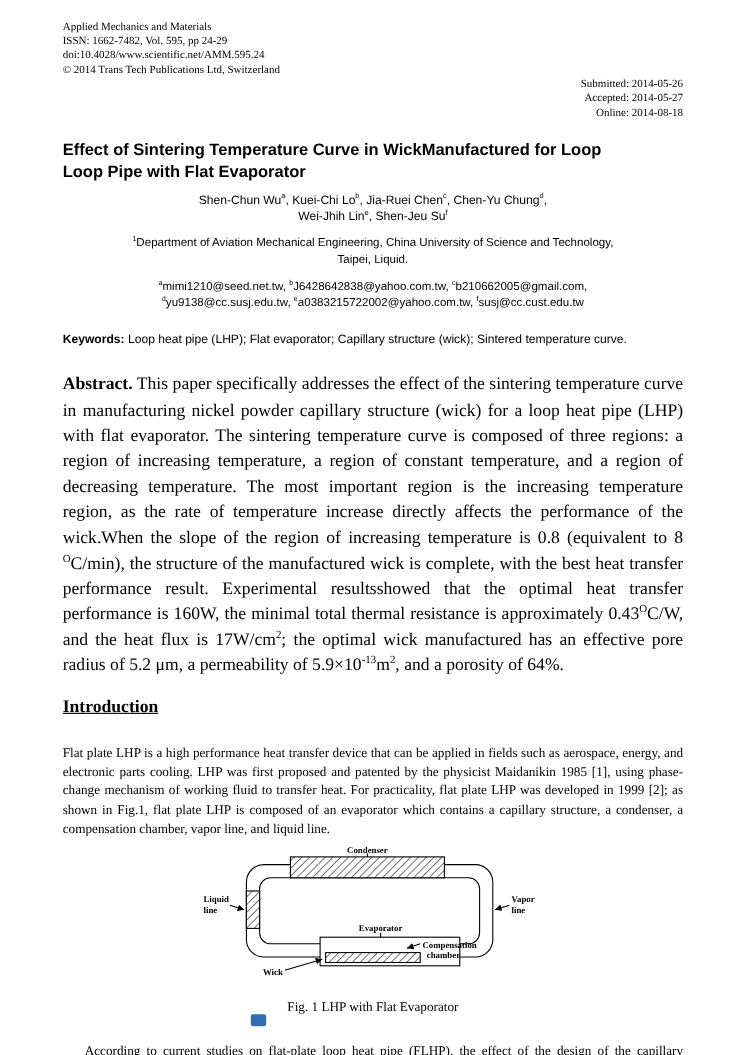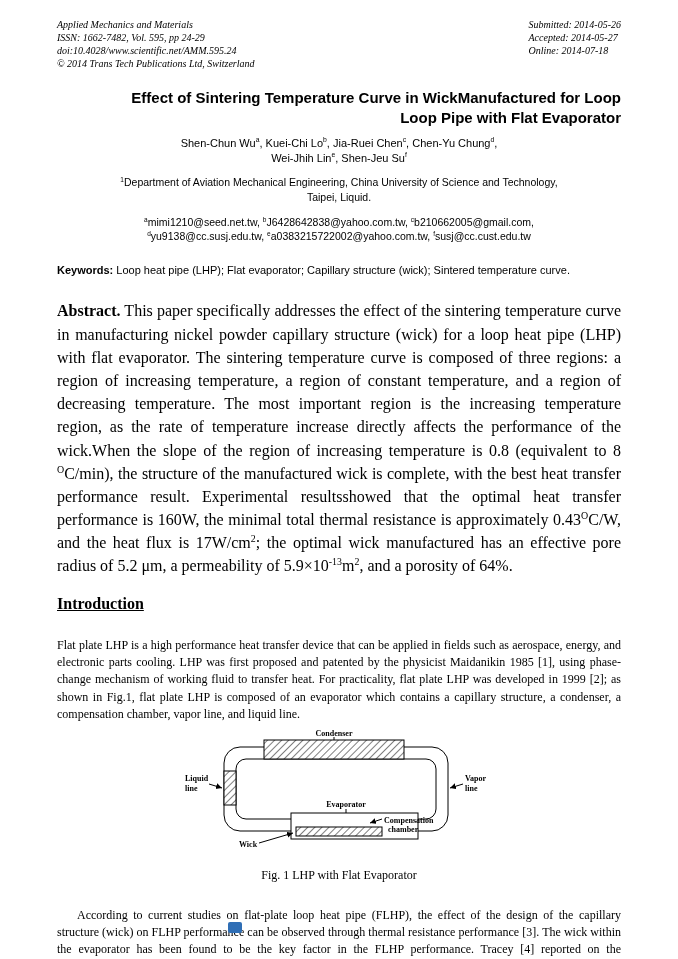--- a/index.html
+++ b/index.html
@@ -3,24 +3,24 @@
 <meta charset="utf-8">
 <style>
   * { margin:0; padding:0; box-sizing:border-box; }
   html,body { background:#ffffff; }
   body {
     width:678px; height:959px; position:relative; overflow:hidden;
     font-family:"Liberation Serif", serif; color:#000;
   }
   .page { position:absolute; inset:0; padding:18px 57px 0 57px; }
 
-  .header { display:flex; justify-content:space-between; font-style:italic; font-size:10px; line-height:1.3; }
-  .header-right { }
+  .header { display:flex; justify-content:space-between; font-size:10px; line-height:1.3;flex-direction:column; }
+  .header-right { text-align:right; }
 
-  .title { font-family:"Liberation Sans", sans-serif; font-weight:bold; font-size:15px; line-height:1.35; text-align:right; margin-top:18px; }
+  .title { font-family:"Liberation Sans", sans-serif; font-weight:bold; font-size:15px; line-height:1.35; text-align:left; margin-top:18px; }
   .authors { font-family:"Liberation Sans", sans-serif; font-size:11px; line-height:1.4; text-align:center; margin-top:7px; }
   .affiliation { font-family:"Liberation Sans", sans-serif; font-size:10.5px; line-height:1.4; text-align:center; margin-top:9px; }
   .emails { font-family:"Liberation Sans", sans-serif; font-size:10.5px; line-height:1.4; text-align:center; margin-top:10px; }
   .keywords { font-family:"Liberation Sans", sans-serif; font-size:11px; line-height:1.4; margin-top:19px; text-align:left; }
 
   sup { font-size:0.62em; line-height:0; }
   .b { font-weight:bold; }
 
   .abstract { font-size:16px; line-height:1.45; text-align:justify; margin-top:21px; }
   .section-heading { font-size:16px; font-weight:bold; margin-top:17px; font-family:"Liberation Serif", serif;text-decoration:underline; }
@@ -43,21 +43,21 @@
   <div class="header">
     <div class="header-left">
       <div>Applied Mechanics and Materials</div>
       <div>ISSN: 1662-7482, Vol. 595, pp 24-29</div>
       <div>doi:10.4028/www.scientific.net/AMM.595.24</div>
       <div>© 2014 Trans Tech Publications Ltd, Switzerland</div>
     </div>
     <div class="header-right">
       <div>Submitted: 2014-05-26</div>
       <div>Accepted: 2014-05-27</div>
-      <div>Online: 2014-07-18</div>
+      <div>Online: 2014-08-18</div>
     </div>
   </div>
 
   <h1 class="title">
     <div>Effect of Sintering Temperature Curve in WickManufactured for Loop</div>
     <div>Loop Pipe with Flat Evaporator</div>
   </h1>
 
   <div class="authors">
     <div><span>Shen-Chun Wu</span><sup>a</sup><span>, Kuei-Chi Lo</span><sup>b</sup><span>, Jia-Ruei Chen</span><sup>c</sup><span>, Chen-Yu Chung</span><sup>d</sup><span>,</span></div>

